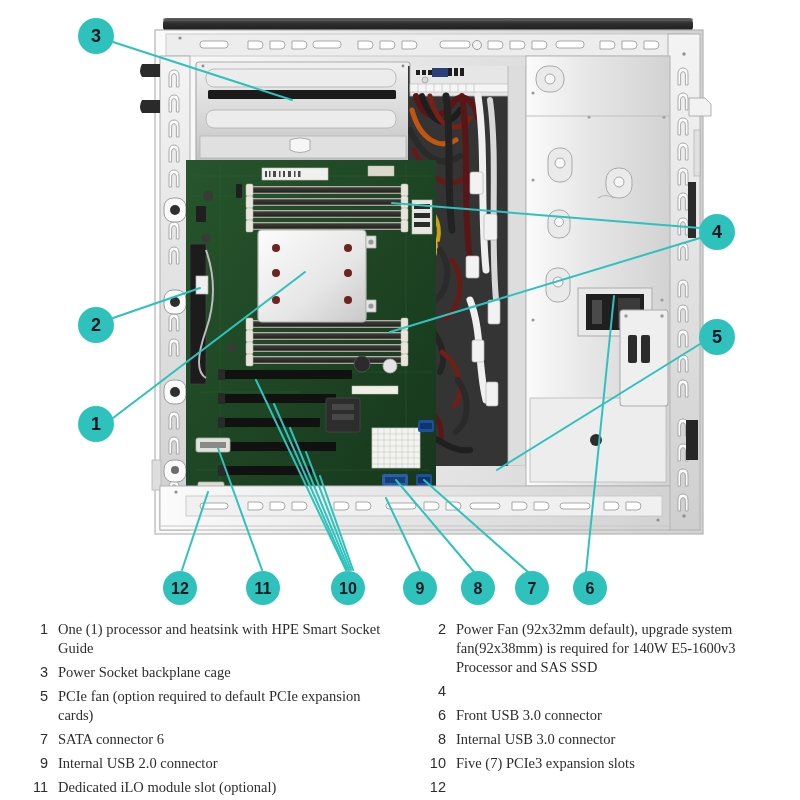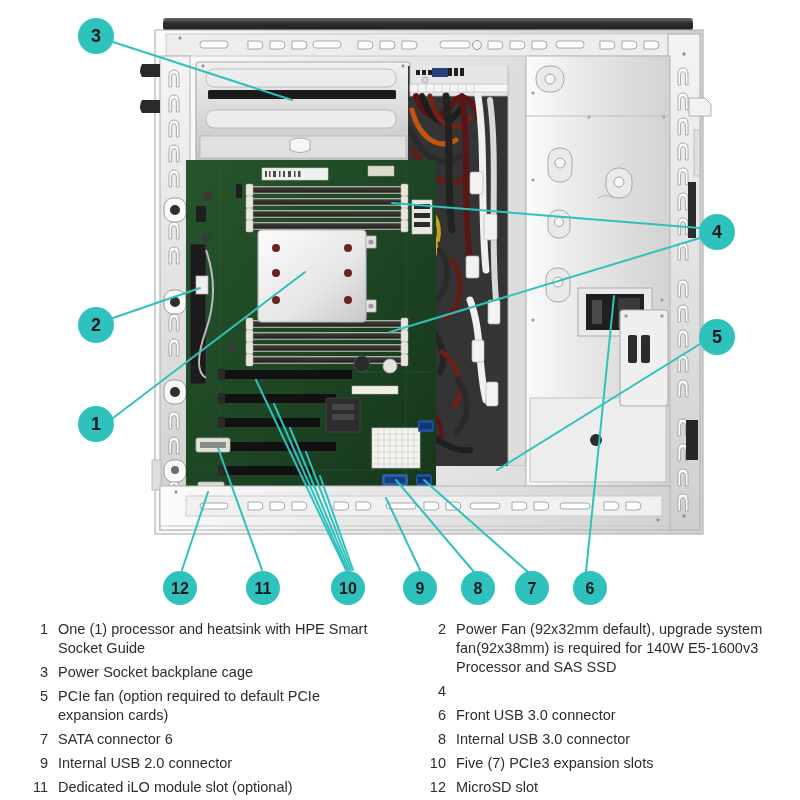--- a/index.html
+++ b/index.html
@@ -73,21 +73,21 @@
     font-size: 14.5px;
     line-height: 19px;
     color: #2d2d2d;
     font-family: "Liberation Sans", sans-serif;
   }
   .legend-text {
     flex: 1 1 auto;
     font-size: 14.5px;
     line-height: 19px;
     color: #2d2d2d;
-    font-family: Liberation Sans, sans-serif;
+    font-family: Liberation Serif, serif;
   }
 </style>
 </head>
 <body>
 
 <div id="page">
 
   <div id="figure">
     <svg id="figure-svg" viewBox="0 0 800 608" xmlns="http://www.w3.org/2000/svg">
       <defs>
@@ -704,18 +704,17 @@
       <div class="legend-row">
         <div class="legend-num">8</div>
         <div class="legend-text">Internal USB 3.0 connector</div>
       </div>
       <div class="legend-row">
         <div class="legend-num">10</div>
         <div class="legend-text">Five (7) PCIe3 expansion slots</div>
       </div>
       <div class="legend-row">
         <div class="legend-num">12</div>
-        <div class="legend-text">MicroSD slot</div>
       </div>
     </div>
 
   </div>
 </div>
 
 </body></html>

